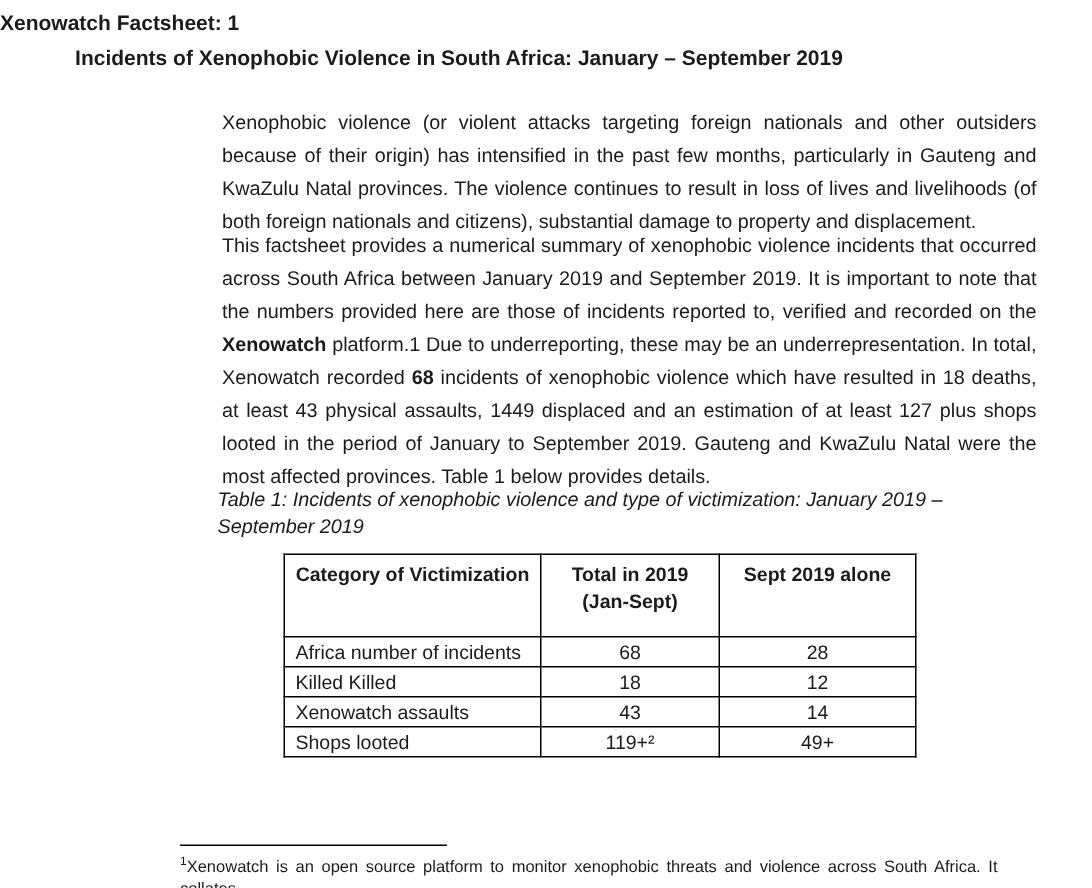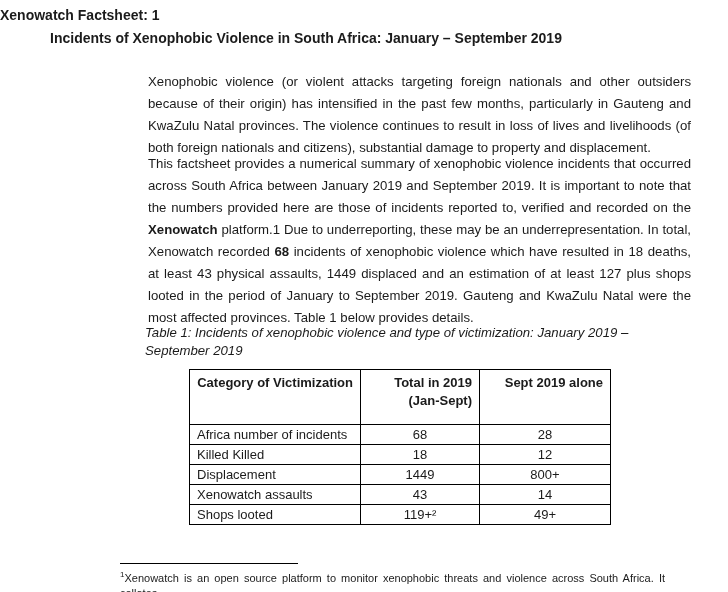--- a/index.html
+++ b/index.html
@@ -64,21 +64,21 @@
     border-collapse: collapse;
     font-size: 13px;
     color: #1b1b1b;
     table-layout: fixed;
   }
   table.victable th, table.victable td {
     border: 1.6px solid #000000;
     overflow: hidden;
   }
   table.victable th {
-    text-align: right;
+    text-align: center;
     vertical-align: top;
     font-weight: 700;
     padding: 4px 7px 2px 7px;
     height: 48px;
     line-height: 18px;
   }
   th.c1 { width: 156px; }
   th.c2 { width: 104px; text-align: justify; }
   th.c3 { width: 116px; }
   table.victable td {
@@ -138,25 +138,20 @@
         <td>Africa number of incidents</td>
         <td class="num">68</td>
         <td class="num">28</td>
       </tr>
       <tr>
         <td>Killed Killed</td>
         <td class="num">18</td>
         <td class="num">12</td>
       </tr>
       <tr>
-        <td>Displacement</td>
-        <td class="num">1449</td>
-        <td class="num">800+</td>
-      </tr>
-      <tr>
         <td>Xenowatch assaults</td>
         <td class="num">43</td>
         <td class="num">14</td>
       </tr>
       <tr>
         <td>Shops looted</td>
         <td class="num">119+²</td>
         <td class="num">49+</td>
       </tr>
     </tbody>

